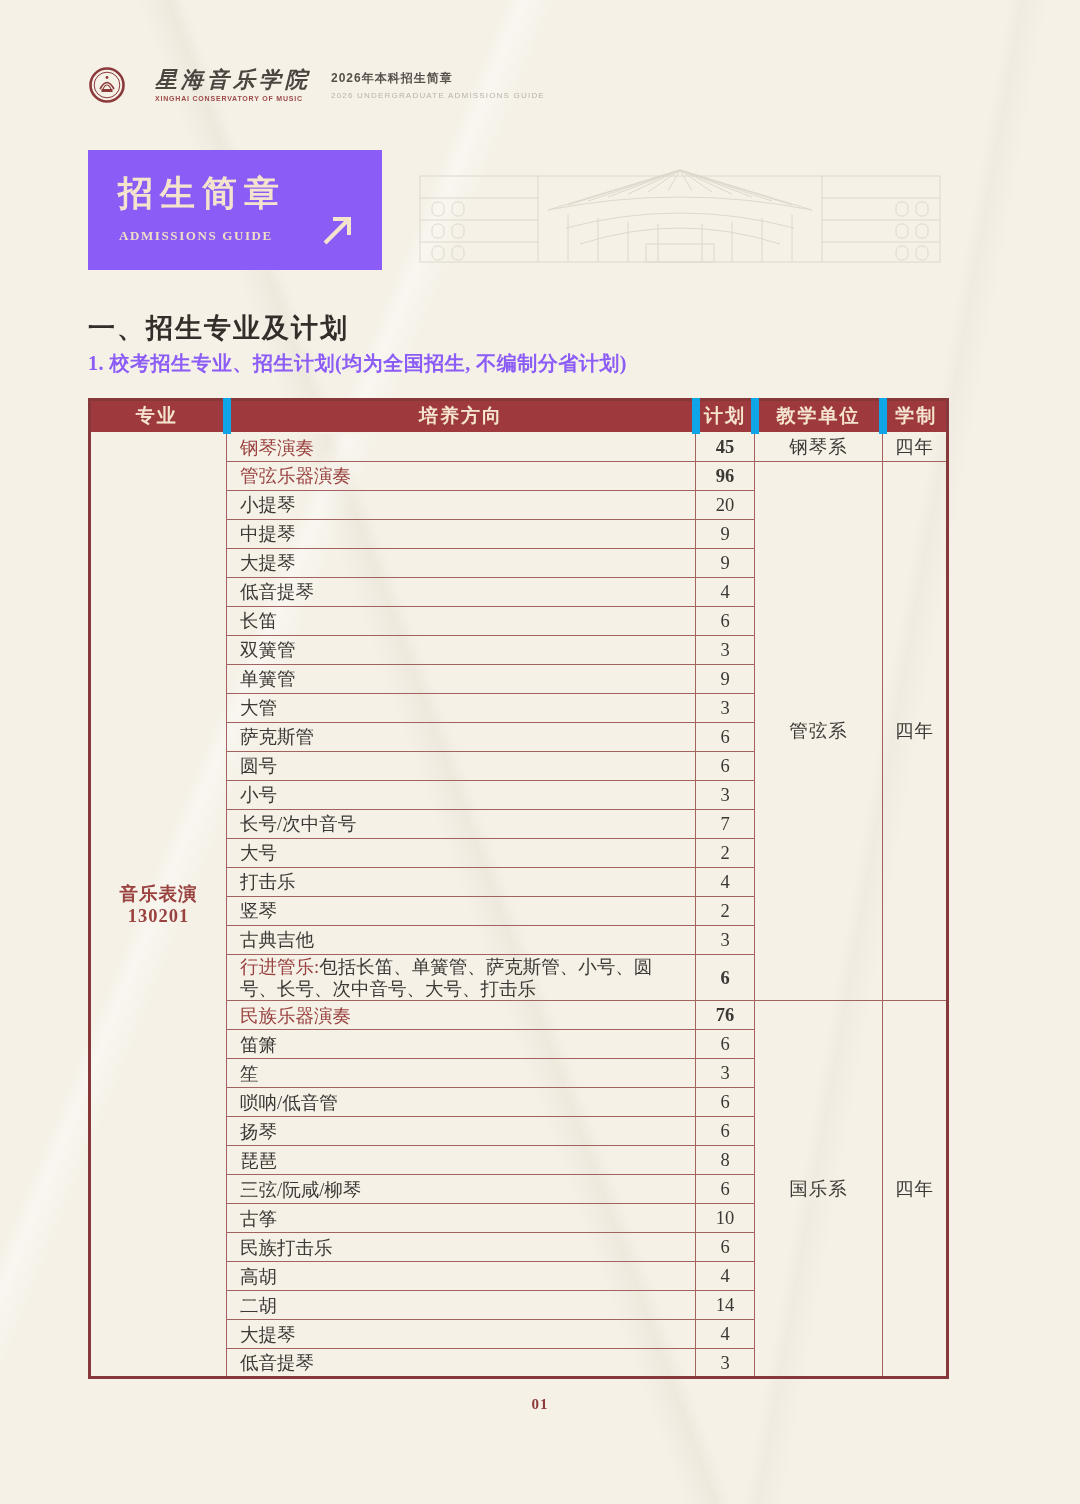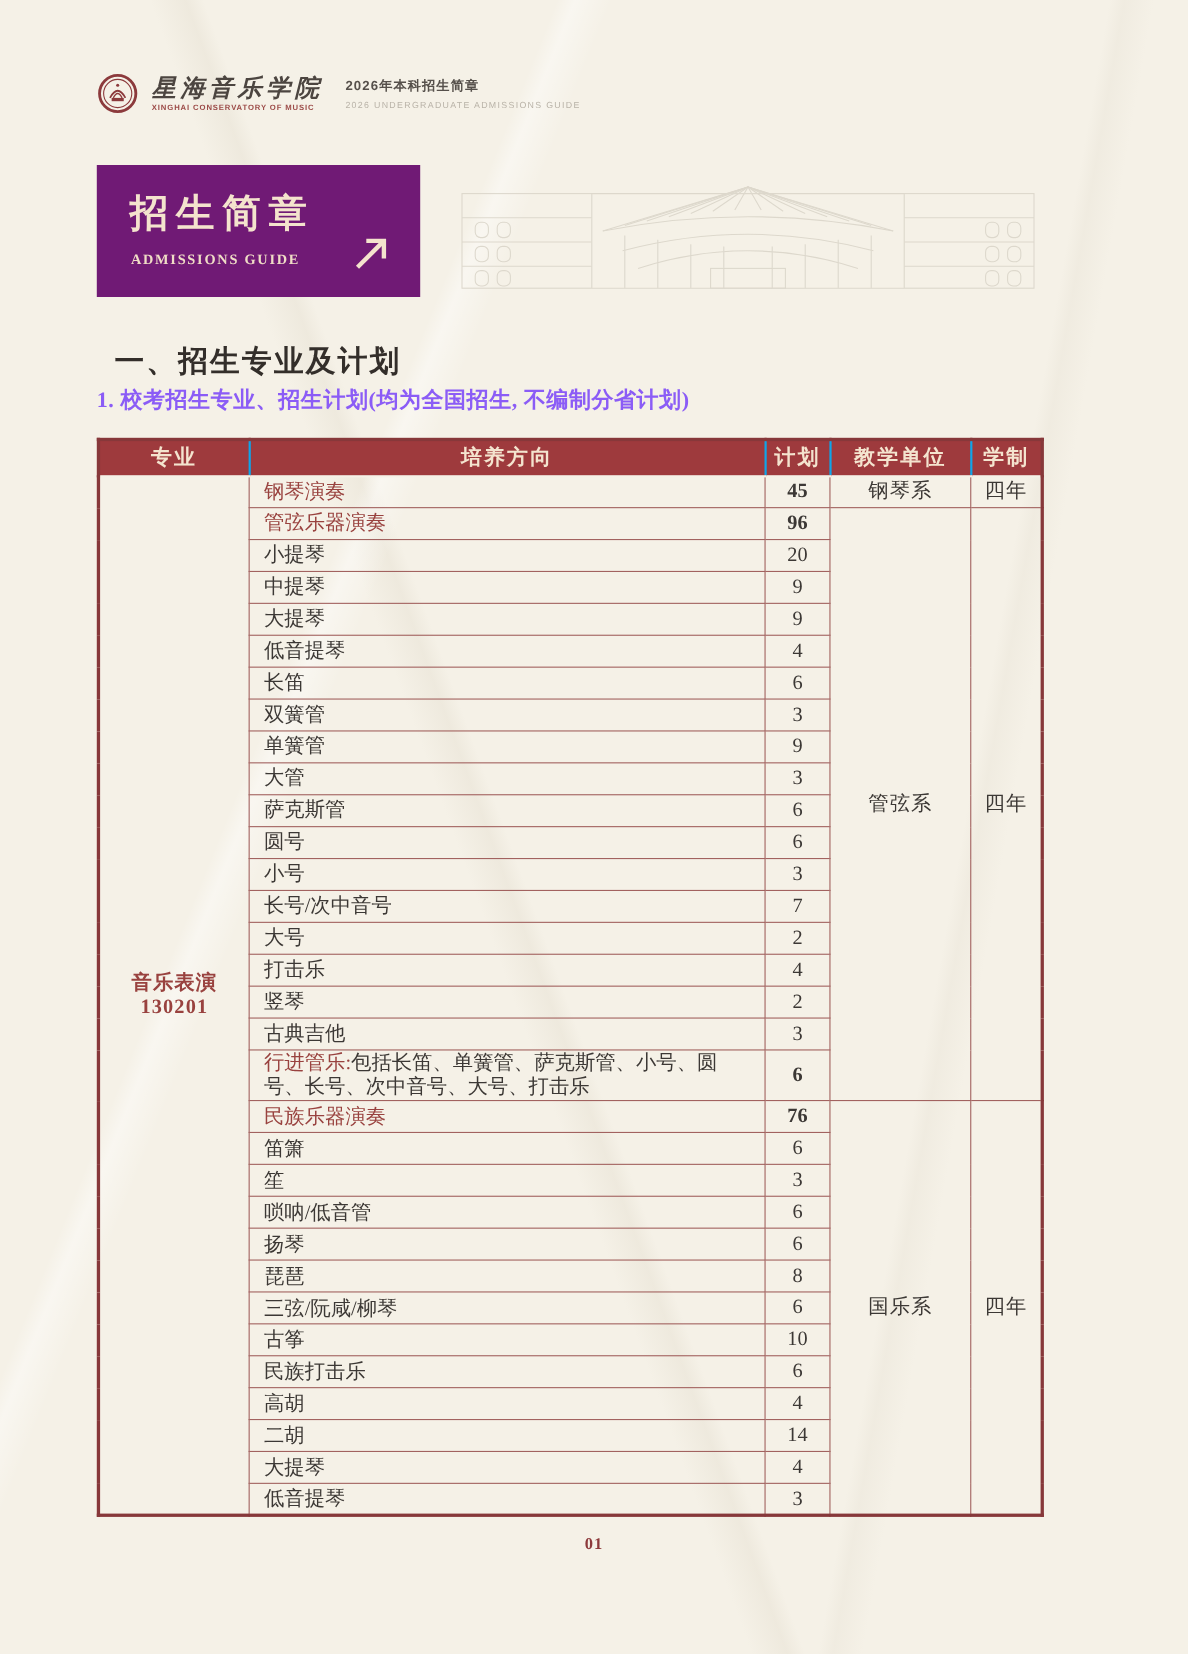--- a/index.html
+++ b/index.html
@@ -16,21 +16,21 @@
     position:absolute; inset:0; pointer-events:none;
     background:
       linear-gradient(112deg, rgba(255,255,255,0) 30%, rgba(255,255,255,.4) 31%, rgba(255,255,255,0) 33%),
       linear-gradient(250deg, rgba(230,224,210,0) 55%, rgba(230,224,210,.45) 56%, rgba(230,224,210,0) 58%),
       linear-gradient(100deg, rgba(235,230,218,0) 75%, rgba(235,230,218,.5) 76%, rgba(235,230,218,0) 78%);
   }
 
   
   .top-header { position:absolute; left:88px; top:66px; display:flex; align-items:center; }
   .emblem { width:38px; height:38px; flex:0 0 auto; }
-  .logo-text { margin-left:12px; }
+  .logo-text { margin-left:29px; }
   .logo-title {
     font-size:22px; font-weight:bold; font-style:italic;
     color:#4c4540; letter-spacing:4px; line-height:1.1;
     font-family:"Liberation Serif","DejaVu Serif",serif;
   }
   .logo-sub {
     font-size:7px; color:#9c4b48; letter-spacing:.8px; margin-top:3px;
     font-family:"Liberation Sans","DejaVu Sans",sans-serif; font-weight:bold;
   }
   .doc-title-block { margin-left:20px; }
@@ -39,58 +39,58 @@
     font-family:"Liberation Sans","DejaVu Sans",sans-serif;
   }
   .doc-sub {
     font-size:8px; color:#b9b3a8; letter-spacing:1.2px; margin-top:4px;
     font-family:"Liberation Sans","DejaVu Sans",sans-serif;
   }
 
   
   .banner {
     position:absolute; left:88px; top:150px; width:294px; height:120px;
-    background:#701a75;
+    background:#8b5cf6;
     text-decoration:underline;
   }
   .banner-title {
     position:absolute; left:30px; top:20px;
     font-size:35px; font-weight:bold; color:#f4e3cd; letter-spacing:7px;
   }
   .banner-sub {
     position:absolute; left:31px; top:78px;
     font-size:13px; font-weight:bold; color:#f0ddc6; letter-spacing:1.6px;
   }
   .banner-arrow { position:absolute; right:26px; bottom:22px; width:36px; height:36px; }
 
   .building-sketch { position:absolute; left:418px; top:156px; width:524px; height:112px; opacity:.85; }
 
   
   .section-heading {
     position:absolute; left:88px; top:310px;
-    font-size:27px; font-weight:bold; color:#332e2a; letter-spacing:2px;margin-left:16px;
+    font-size:27px; font-weight:bold; color:#332e2a; letter-spacing:2px;
   }
   .section-subheading {
     position:absolute; left:88px; top:350px;
     font-size:20px; font-weight:bold; color:#8b5cf6; letter-spacing:.5px;
   }
 
   
   .table-wrap { position:absolute; left:88px; top:398px; }
   table.adm {
     width:858px; table-layout:fixed; border-collapse:collapse;
     border:3px solid #87383a;
   }
   table.adm thead th {
     height:33px; background:#9e3a3d; color:#f4e4cf;
     font-size:19px; font-weight:bold; letter-spacing:2px;
     border-bottom:2px solid #f5f1e7;
     margin-top:36px;
   }
-  table.adm thead th + th { border-left:2px solid #0ea5e9; }
+  table.adm thead th + th { border-left:8px solid #0ea5e9; }
   table.adm tbody td {
     border:1px solid #a2625f;
     height:29px; font-size:18.5px; line-height:1.2;
     background:transparent;
   }
   tr.tall td { height:57px; line-height:1.4; }
   td.col-major {
     text-align:center; color:#99423f; font-weight:bold;
     font-size:22px; line-height:1.35; letter-spacing:1px;
   }

